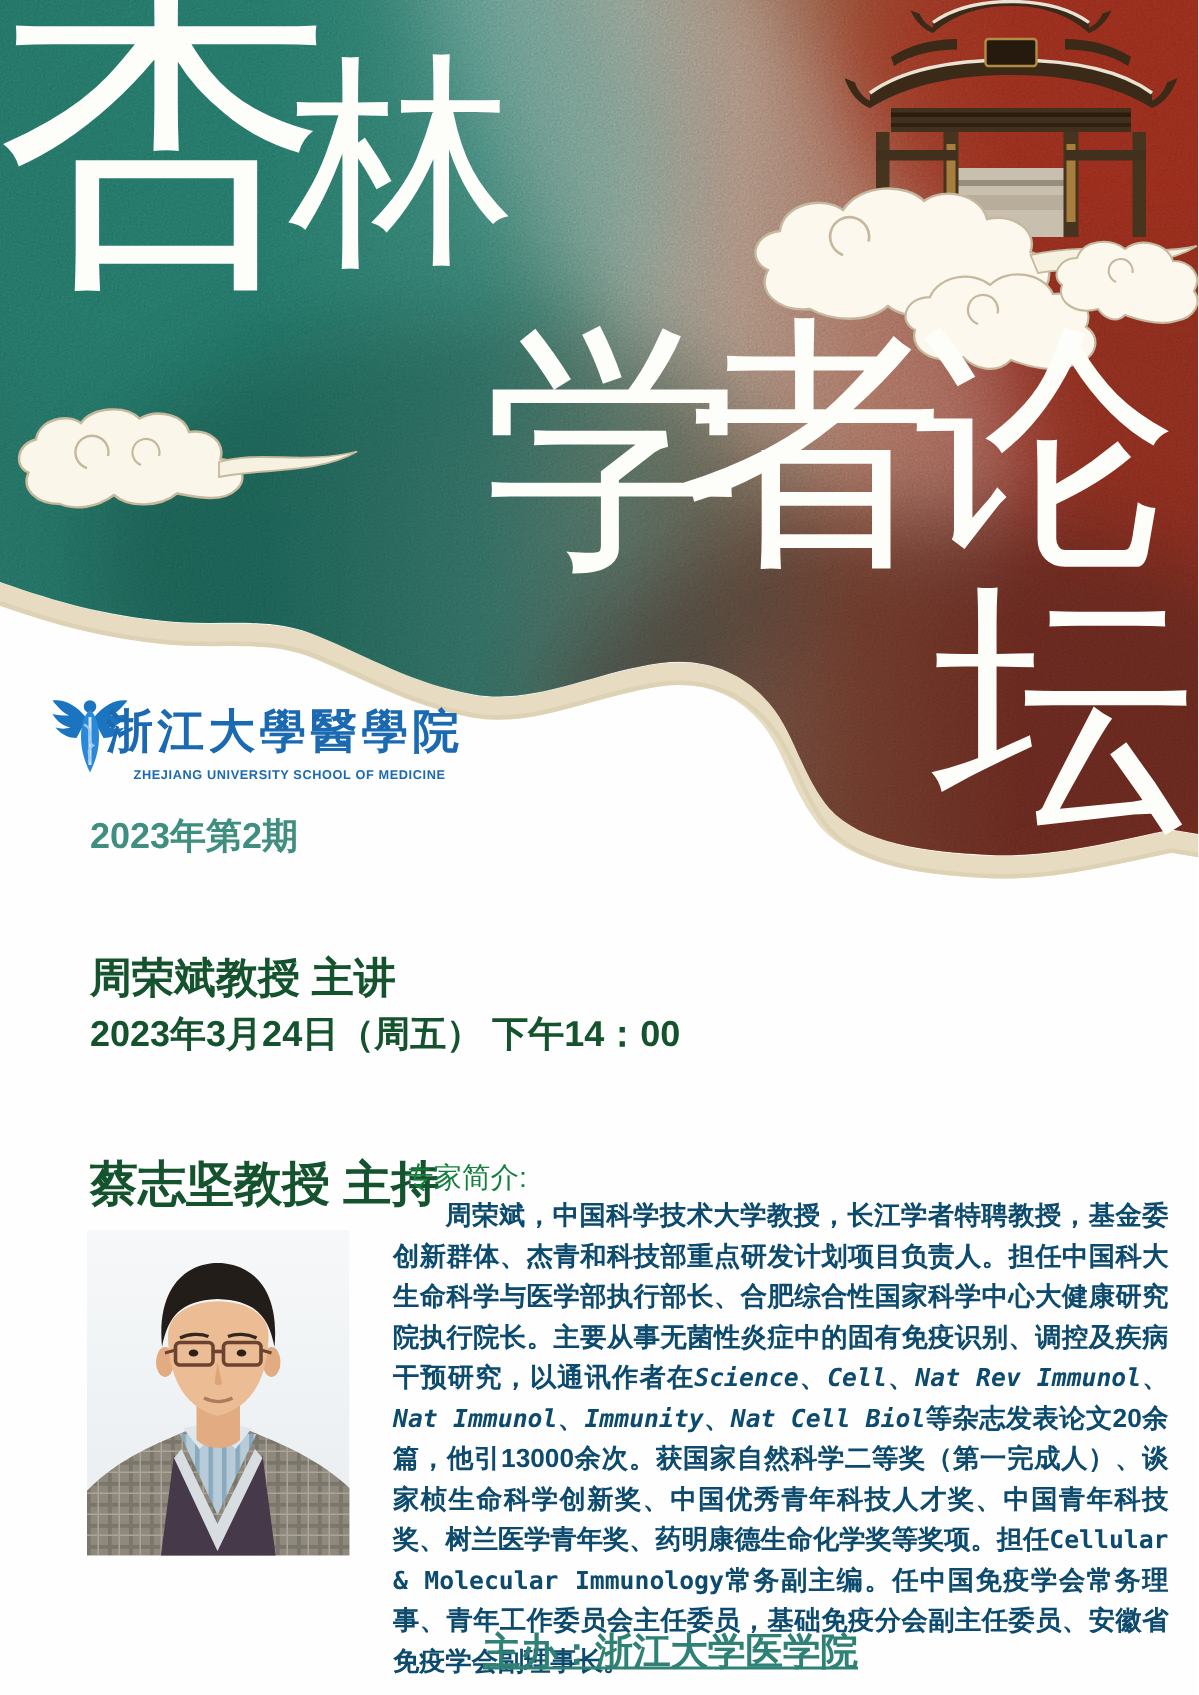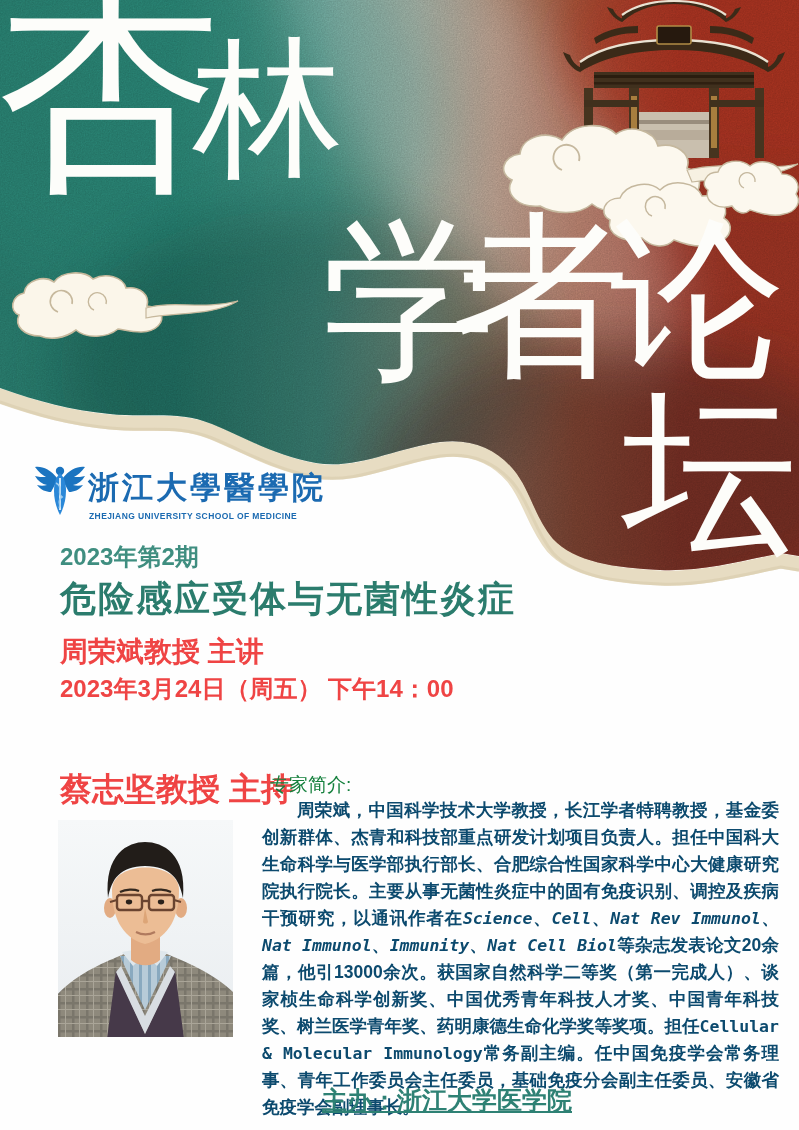--- a/index.html
+++ b/index.html
@@ -8,30 +8,30 @@
     background:#fefefe;overflow:hidden;
     font-family:"Liberation Sans","DejaVu Sans",sans-serif;
   }
   .header-art{position:absolute;left:0;top:0;}
   .big-char{
     position:absolute;color:#fdfdfa;line-height:1;
     font-family:"DejaVu Serif","Liberation Serif",serif;
     font-weight:400;z-index:3;
   }
   .logo-cn{
-    position:absolute;left:88px;top:467px;z-index:4;
+    position:absolute;left:71px;top:467px;z-index:4;
     color:#1b6ab1;font-size:31px;font-weight:700;letter-spacing:3px;
     font-family:"DejaVu Serif","Liberation Serif",serif;
   }
   .logo-en{
     position:absolute;left:89px;top:511px;z-index:4;
     color:#1b6ab1;font-size:8.5px;font-weight:700;letter-spacing:0.4px;
   }
   .logo-icon{position:absolute;left:34px;top:463px;z-index:4;}
-  .txt{position:absolute;left:60px;z-index:4;color:#ef4444;}
+  .txt{position:absolute;left:60px;z-index:4;color:#14532d;}
   .issue{top:541px;font-size:24px;font-weight:700;color:#3f8e80;}
   .title{top:575px;font-size:36px;font-weight:700;letter-spacing:2px;color:#2b7c6d;}
   .speaker{top:633px;font-size:28px;font-weight:700;}
   .datetime{top:673px;font-size:24px;font-weight:700;}
   .location{top:709px;font-size:24px;font-weight:700;}
   .host{top:768px;font-size:32px;font-weight:700;}
   .bio-label{
     position:absolute;left:270px;top:772px;z-index:4;
     font-size:19px;font-weight:500;color:#15803d;
   }
@@ -152,21 +152,20 @@
     <path fill="#1b74c0" d="M28,16 C36,6 44,3 51,4 C47,9 44,12 40,14 C44,14 48,14 51,13 C48,18 44,21 39,22 C42,23 46,23 49,22 C45,27 40,29 35,29 Z"></path>
     <circle cx="26" cy="8" r="4.2" fill="#1b74c0"></circle>
     <path fill="#2b88d8" d="M26,10 C22,14 20,20 20,28 C20,38 23,46 26,52 C29,46 32,38 32,28 C32,20 30,14 26,10 Z"></path>
     <path d="M26,15 L26,47" stroke="#cfe6f7" stroke-width="2" fill="none"></path>
     <path d="M22,20 C30,24 22,30 28,34 C22,38 28,42 25,45" stroke="#9fccee" stroke-width="1.6" fill="none"></path>
   </svg>
   <div class="logo-cn">浙江大學醫學院</div>
   <div class="logo-en">ZHEJIANG UNIVERSITY SCHOOL OF MEDICINE</div>
 
   <div class="txt issue">2023年第2期</div>
-  <div class="txt title">危险感应受体与无菌性炎症</div>
   <div class="txt speaker">周荣斌教授 主讲</div>
   <div class="txt datetime">2023年3月24日（周五） 下午14：00</div>
   <div class="txt host">蔡志坚教授 主持</div>
 
   <svg class="photo" width="175" height="217" viewBox="0 0 175 217">
     <defs>
       <linearGradient id="photoBg" x1="0" y1="0" x2="0" y2="1">
         <stop offset="0" stop-color="#f6f8f9"></stop>
         <stop offset="1" stop-color="#e9edf0"></stop>
       </linearGradient>

